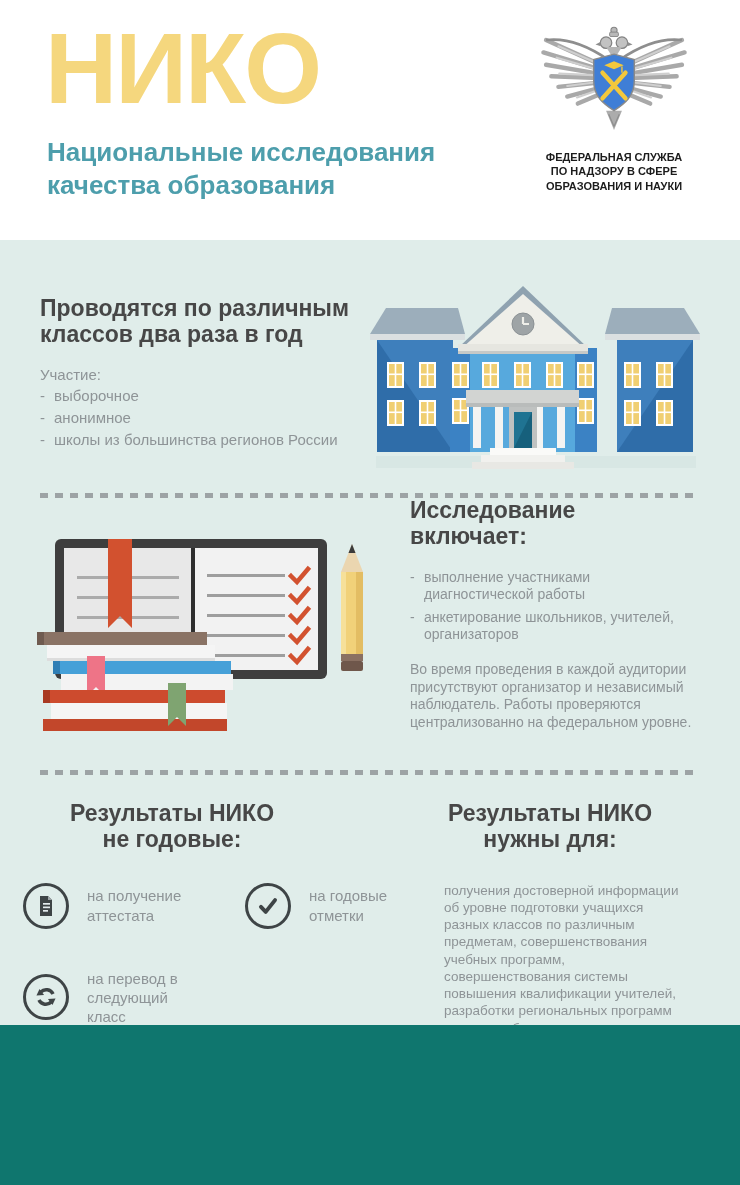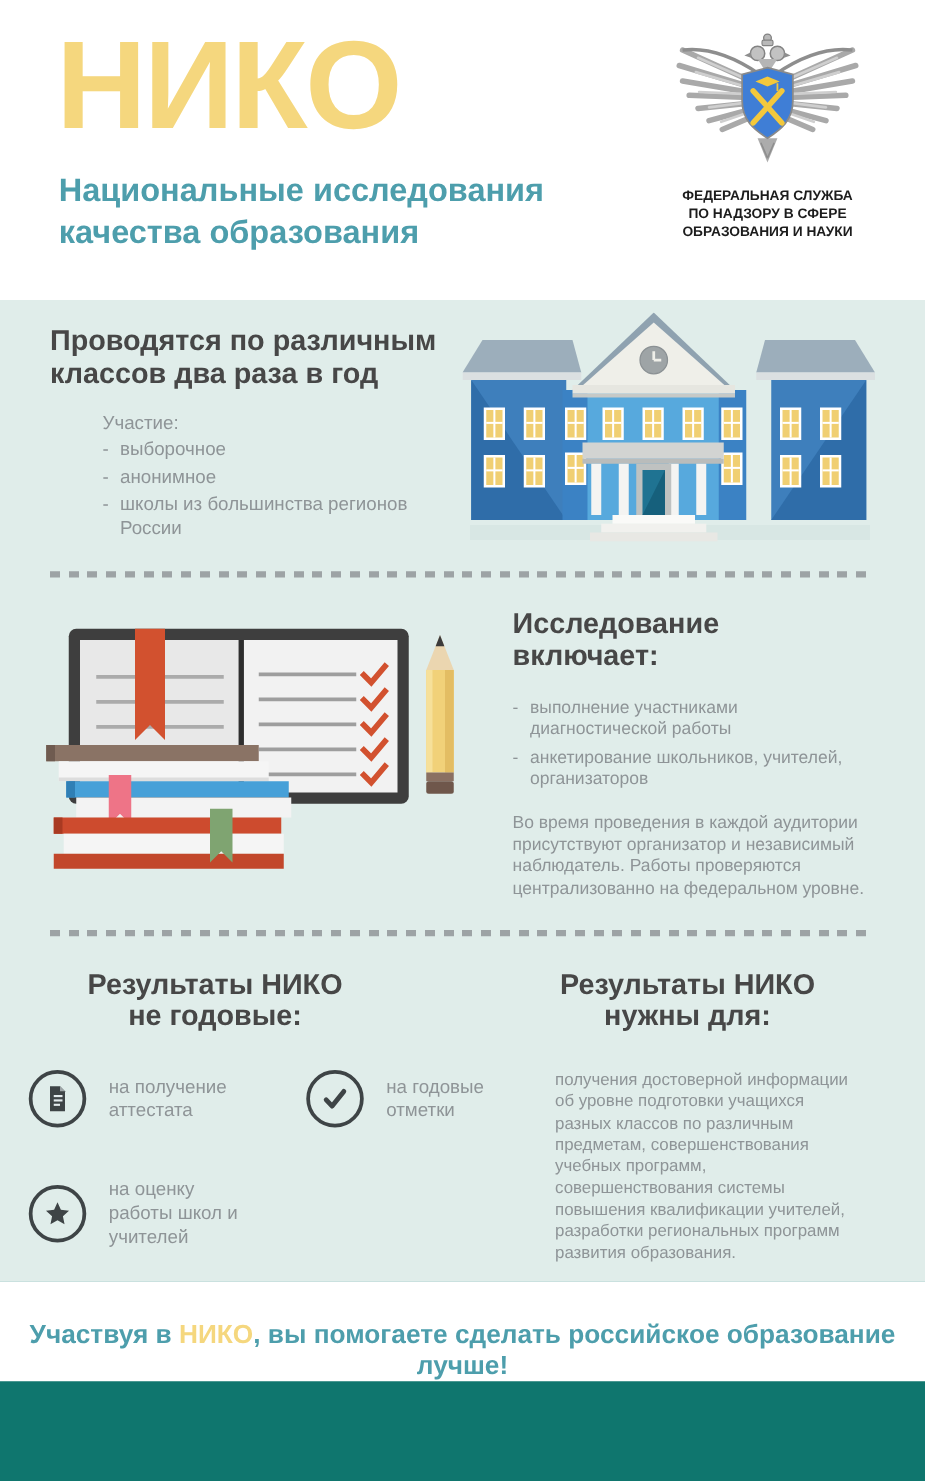--- a/index.html
+++ b/index.html
@@ -22,31 +22,31 @@
   }
   .logo-block { position:absolute; right:44px; top:22px; width:164px; text-align:center; }
   .logo-eagle { display:block; margin:0 auto; }
   .logo-caption { margin-top:16px; font-size:11px; font-weight:700; color:#1c1c1c; line-height:1.3; letter-spacing:0; }
   
   .mint { position:relative; height:785px; background:#E0EDEA; padding:0 40px; overflow:hidden; }
   .divider { height:5px; background:repeating-linear-gradient(90deg,#9DA3A5 0 8px,transparent 8px 15px); }
   h3.sec-heading { font-size:23px; font-weight:700; color:#474747; line-height:1.12; }
   .gray-text { color:#8E9497; }
   
-  .s1 { display:flex; padding-top:20px; }
+  .s1 { display:flex; padding-top:56px; }
   .s1-text { width:330px; flex:none; }
-  .s1-list { margin-top:18px; font-size:15px; line-height:1.25;margin-left:42px; }
+  .s1-list { margin-top:18px; font-size:15px; line-height:1.25; }
   .s1-list .row { display:flex; margin-top:3px; }
   .dash { flex:none; width:14px; }
   .building-svg { flex:none; width:330px; height:185px; margin-top:-10px; }
   .div1 { margin-top:22px; }
   
   .s2 { display:flex; }
   .books-svg { flex:none; width:335px; height:210px; margin-left:-5px; margin-top:38px; }
-  .s2-text { width:320px; margin-left:40px; margin-top:24px; }
+  .s2-text { width:320px; margin-left:40px; }
   .s2-list { margin-top:19px; font-size:14px; line-height:1.26; }
   .s2-list .row { display:flex; margin-top:5px; }
   .s2-list .row:first-child { margin-top:0; }
   .s2-par { margin-top:17px; font-size:14px; line-height:1.26; }
   .div2 { margin-top:24px; }
   
   .s3 { display:flex; padding-top:26px; }
   .s3-left { width:360px; flex:none; }
   .s3-left h3 { width:264px; text-align:center; }
   .icon-grid {
@@ -330,34 +330,36 @@
             <span class="circle">
               <svg width="26" height="26" viewBox="0 0 24 24">
                 <path d="M5.5 12.8l4.4 4.6 8.6-10.8" stroke="#3E4446" stroke-width="3.6" fill="none" stroke-linecap="round" stroke-linejoin="round"></path>
               </svg>
             </span>
             <span class="icon-label gray-text">на годовые отметки</span>
           </div>
           <div class="icon-item">
             <span class="circle">
               <svg width="26" height="26" viewBox="0 0 24 24">
-                <polygon points="12,3.5 14.5,9 20.5,9.7 16,13.8 17.2,19.8 12,16.8 6.8,19.8 8,13.8 3.5,9.7 9.5,9" fill="#3E4446"></polygon>
+                <g stroke="#3E4446" stroke-width="3.2" fill="none">
+                  <path d="M18.5 9.2 A 7 7 0 0 0 7.2 7.4"></path>
+                  <path d="M5.5 14.8 A 7 7 0 0 0 16.8 16.6"></path>
+                </g>
+                <polygon points="3.2,10.6 10.2,10.2 6,4.6" fill="#3E4446"></polygon>
+                <polygon points="20.8,13.4 13.8,13.8 18,19.4" fill="#3E4446"></polygon>
               </svg>
             </span>
-            <span class="icon-label gray-text">на оценку работы школ и учителей</span>
+            <span class="icon-label gray-text">на перевод в следующий класс</span>
           </div>
         </div>
       </div>
       <div class="s3-right">
         <h3 class="sec-heading">
           <div>Результаты НИКО</div>
           <div>нужны для:</div>
         </h3>
         <p class="s3-par gray-text">получения достоверной информации об уровне подготовки учащихся разных классов по различным предметам, совершенствования учебных программ, совершенствования системы повышения квалификации учителей, разработки региональных программ развития образования.</p>
       </div>
     </div>
   </div>
 
-  <div class="footer">
-    <div class="footer-text"><span>Участвуя в </span><span class="hl">НИКО</span><span>, вы помогаете сделать российское образование лучше!</span></div>
-  </div>
 
 </div>
 
 </body></html>

